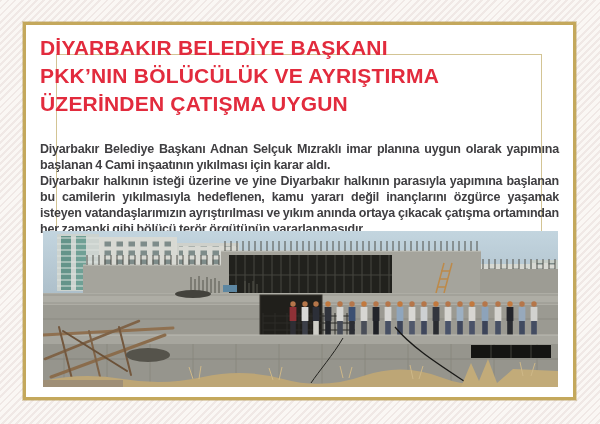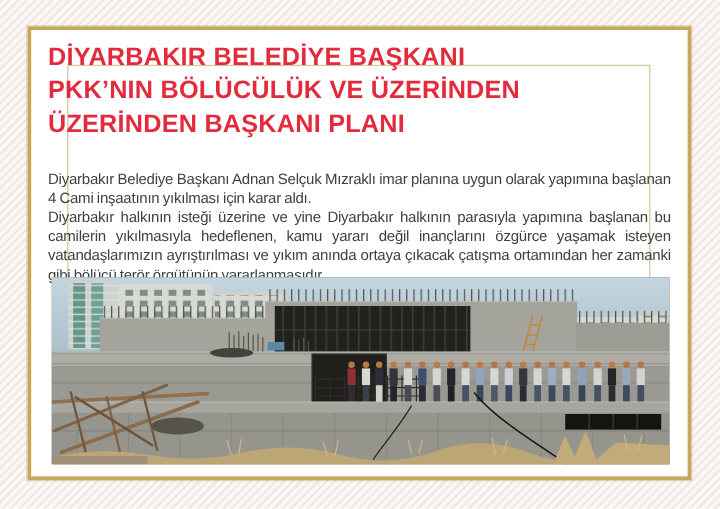--- a/index.html
+++ b/index.html
@@ -19,42 +19,42 @@
     position:absolute;left:30px;top:29px;right:31px;bottom:31px;
     border:1px solid #d3c494;pointer-events:none;
   }
   .headline{
     position:absolute;left:40px;top:34px;width:525px;
     color:#e22b3d;font-weight:bold;font-size:21px;line-height:28px;
     letter-spacing:0.2px;
   }
   .bodytext{
     position:absolute;left:40px;top:141px;width:519px;
-    color:#3f3e41;font-weight:normal;font-size:12.5px;line-height:16px;
+    color:#3f3e41;font-weight:bold;font-size:12.5px;line-height:16px;
     letter-spacing:-0.2px;word-spacing:-0.5px;
   }
   .bodytext p{margin:0;text-align:justify;}
   .photo{
     position:absolute;left:43px;top:231px;width:515px;height:156px;overflow:hidden;
     background:#9b9a92;
   }
   .photo svg{display:block;}
 </style>
 </head>
 <body>
 
 <div class="page">
   <div class="outer-frame">
     <div class="inner-frame"></div>
   </div>
 
   <div class="headline">
     <div>DİYARBAKIR BELEDİYE BAŞKANI</div>
-    <div>PKK’NIN BÖLÜCÜLÜK VE ÜZERİNDEN</div>
-    <div>ÜZERİNDEN BAŞKANI PLANI</div>
+    <div>PKK’NIN BÖLÜCÜLÜK VE AYRIŞTIRMA</div>
+    <div>ÜZERİNDEN ÇATIŞMA UYGUN</div>
   </div>
 
   <div class="bodytext">
     <p>Diyarbakır Belediye Başkanı Adnan Selçuk Mızraklı imar planına uygun olarak yapımına başlanan 4 Cami inşaatının yıkılması için karar aldı.</p>
     <p>Diyarbakır halkının isteği üzerine ve yine Diyarbakır halkının parasıyla yapımına başlanan bu camilerin yıkılmasıyla hedeflenen, kamu yararı değil inançlarını özgürce yaşamak isteyen vatandaşlarımızın ayrıştırılması ve yıkım anında ortaya çıkacak çatışma ortamından her zamanki gibi bölücü terör örgütünün yararlanmasıdır.</p>
   </div>
 
   <div class="photo">
     <svg viewBox="0 0 515 156" width="515" height="156" preserveAspectRatio="none">
       <defs>

